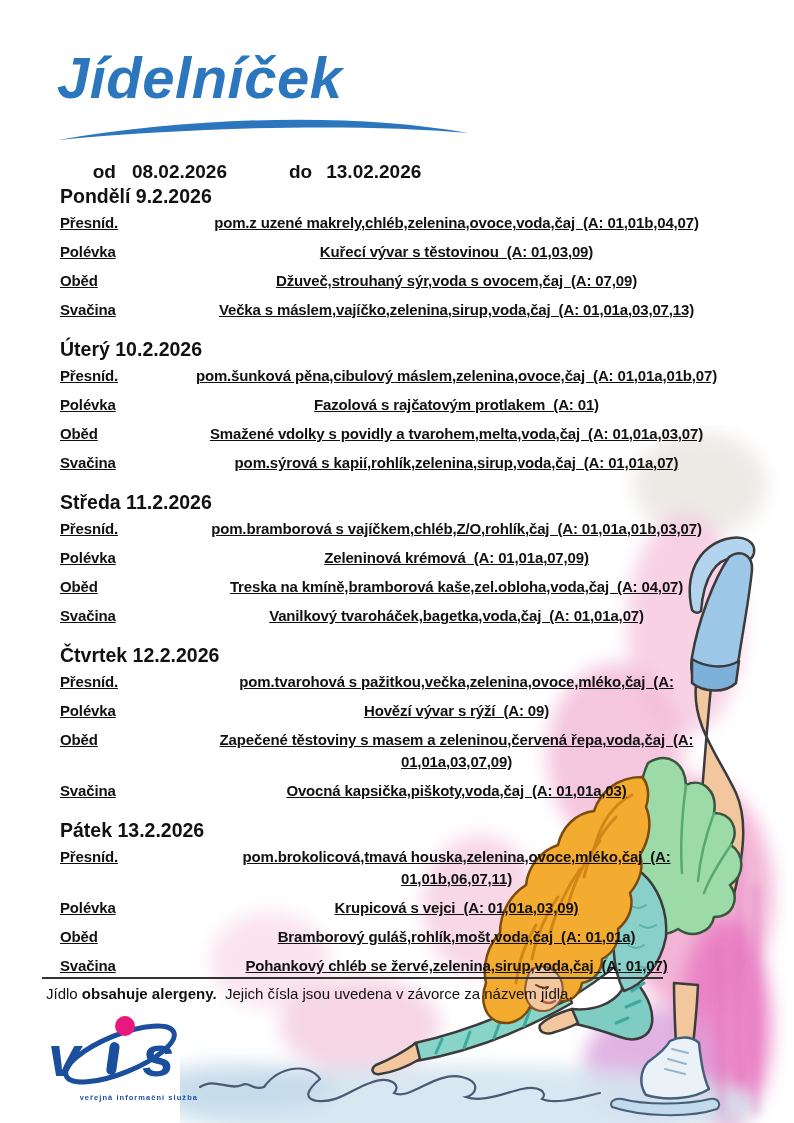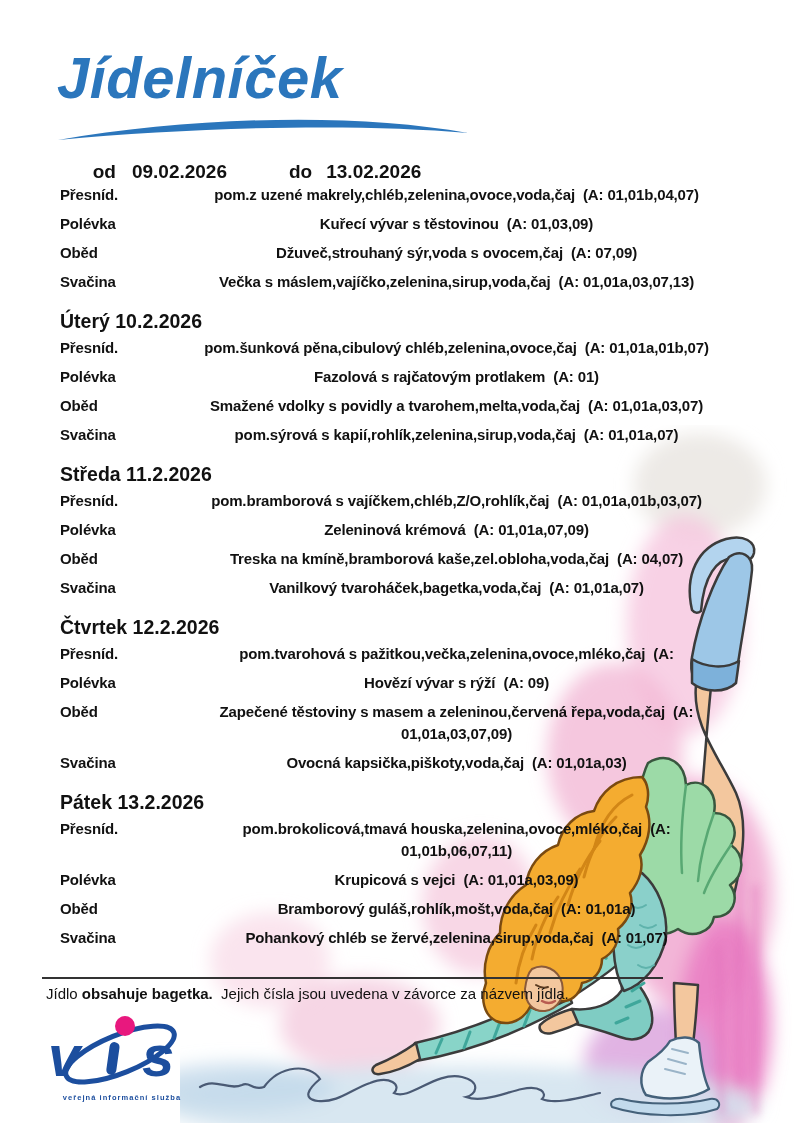--- a/index.html
+++ b/index.html
@@ -23,31 +23,31 @@
     position:absolute; left:61px; top:139px;
     font-size:19px; font-weight:bold; white-space:pre;
   }
   .daterow .od-label { margin-right:16px; }
   .daterow .od-date  { margin-right:62px; }
   .daterow .do-label { margin-right:14px; }
 
   .menu { position:absolute; left:60px; top:184px; width:672px; }
   .day { margin-bottom:9px; }
   .day-heading { font-size:19.5px; line-height:24px; font-weight:bold; margin-bottom:4px; }
-  .row { display:flex; font-size:15px; font-weight:bold; line-height:22px; padding-bottom:7px; letter-spacing:-0.15px; }
+  .row { display:flex; font-size:15px; font-weight:bold; line-height:22px; padding-bottom:7px; letter-spacing:-0.15px;text-decoration:underline; }
   .lbl { flex:0 0 121px; }
   .txt { flex:1; white-space:pre-wrap;text-align:center; }
 
   .footer-line { position:absolute; left:42px; top:977px; width:621px; border-top:2px solid #333; }
   .footer-note { position:absolute; left:46px; top:985px; font-size:15px; white-space:pre; }
   .footer-note b { font-weight:bold; }
 
   .logo { position:absolute; left:46px; top:1014px; width:170px; }
   .logo-sub {
-    width:152px; text-align:center; margin-top:1px;
+    width:152px; text-align:right; margin-top:1px;
     font-size:7.5px; font-weight:bold; letter-spacing:1.05px; color:#1c4e9e;
   }
 </style>
 </head>
 <body>
 
 <div class="page">
 
   <svg class="layer-art" width="614" height="698" viewBox="0 0 614 698">
     <defs>
@@ -156,26 +156,27 @@
 
   <div class="layer-text">
 
     <div class="title">Jídelníček</div>
 
     <svg class="swoosh" width="420" height="30" viewBox="0 0 420 30">
       <path d="M 6 26 C 140 3, 300 -2, 416 19 C 305 9, 145 13, 6 26 Z" fill="#2b76bc"></path>
     </svg>
 
     <div class="daterow">
-      <span class="od-label">od</span><span class="od-date">09.02.2026</span><span class="do-label">do</span><span class="do-date">13.02.2026</span>
+      <span class="od-label">od</span><span class="od-date">08.02.2026</span><span class="do-label">do</span><span class="do-date">13.02.2026</span>
     </div>
 
     <div class="menu">
 
       <section class="day">
+        <div class="day-heading">Pondělí 9.2.2026</div>
         <div class="row">
             <span class="lbl">Přesníd.</span>
             <span class="txt">pom.z uzené makrely,chléb,zelenina,ovoce,voda,čaj  (A: 01,01b,04,07)</span>
           </div>
         <div class="row">
             <span class="lbl">Polévka</span>
             <span class="txt">Kuřecí vývar s těstovinou  (A: 01,03,09)</span>
           </div>
         <div class="row">
             <span class="lbl">Oběd</span>
@@ -184,21 +185,21 @@
         <div class="row">
             <span class="lbl">Svačina</span>
             <span class="txt">Večka s máslem,vajíčko,zelenina,sirup,voda,čaj  (A: 01,01a,03,07,13)</span>
           </div>
       </section>
 
       <section class="day">
         <div class="day-heading">Úterý 10.2.2026</div>
         <div class="row">
             <span class="lbl">Přesníd.</span>
-            <span class="txt">pom.šunková pěna,cibulový chléb,zelenina,ovoce,čaj  (A: 01,01a,01b,07)</span>
+            <span class="txt">pom.šunková pěna,cibulový máslem,zelenina,ovoce,čaj  (A: 01,01a,01b,07)</span>
           </div>
         <div class="row">
             <span class="lbl">Polévka</span>
             <span class="txt">Fazolová s rajčatovým protlakem  (A: 01)</span>
           </div>
         <div class="row">
             <span class="lbl">Oběd</span>
             <span class="txt">Smažené vdolky s povidly a tvarohem,melta,voda,čaj  (A: 01,01a,03,07)</span>
           </div>
         <div class="row">
@@ -265,21 +266,21 @@
           </div>
         <div class="row">
             <span class="lbl">Svačina</span>
             <span class="txt">Pohankový chléb se žervé,zelenina,sirup,voda,čaj  (A: 01,07)</span>
           </div>
       </section>
 
     </div>
 
     <div class="footer-line"></div>
-    <div class="footer-note"><span>Jídlo </span><b>obsahuje bagetka.</b><span>  Jejich čísla jsou uvedena v závorce za názvem jídla.</span></div>
+    <div class="footer-note"><span>Jídlo </span><b>obsahuje alergeny.</b><span>  Jejich čísla jsou uvedena v závorce za názvem jídla.</span></div>
 
     <div class="logo">
       <svg width="160" height="74" viewBox="0 0 160 74">
         <ellipse cx="74" cy="40" rx="58" ry="19" fill="none" stroke="#1c4e9e" stroke-width="5" transform="rotate(-22 74 40)"></ellipse>
         <text x="2" y="62" font-family="Liberation Sans, sans-serif" font-size="58" font-weight="bold" font-style="italic" fill="#1c4e9e">v</text>
         <rect x="62" y="28" width="10" height="33" rx="5" fill="#1c4e9e" transform="rotate(8 67 44)"></rect>
         <circle cx="79" cy="12" r="10" fill="#e8187e"></circle>
         <text x="96" y="62" font-family="Liberation Sans, sans-serif" font-size="58" font-weight="bold" font-style="italic" fill="#1c4e9e">s</text>
       </svg>
       <div class="logo-sub">veřejná informační služba</div>

